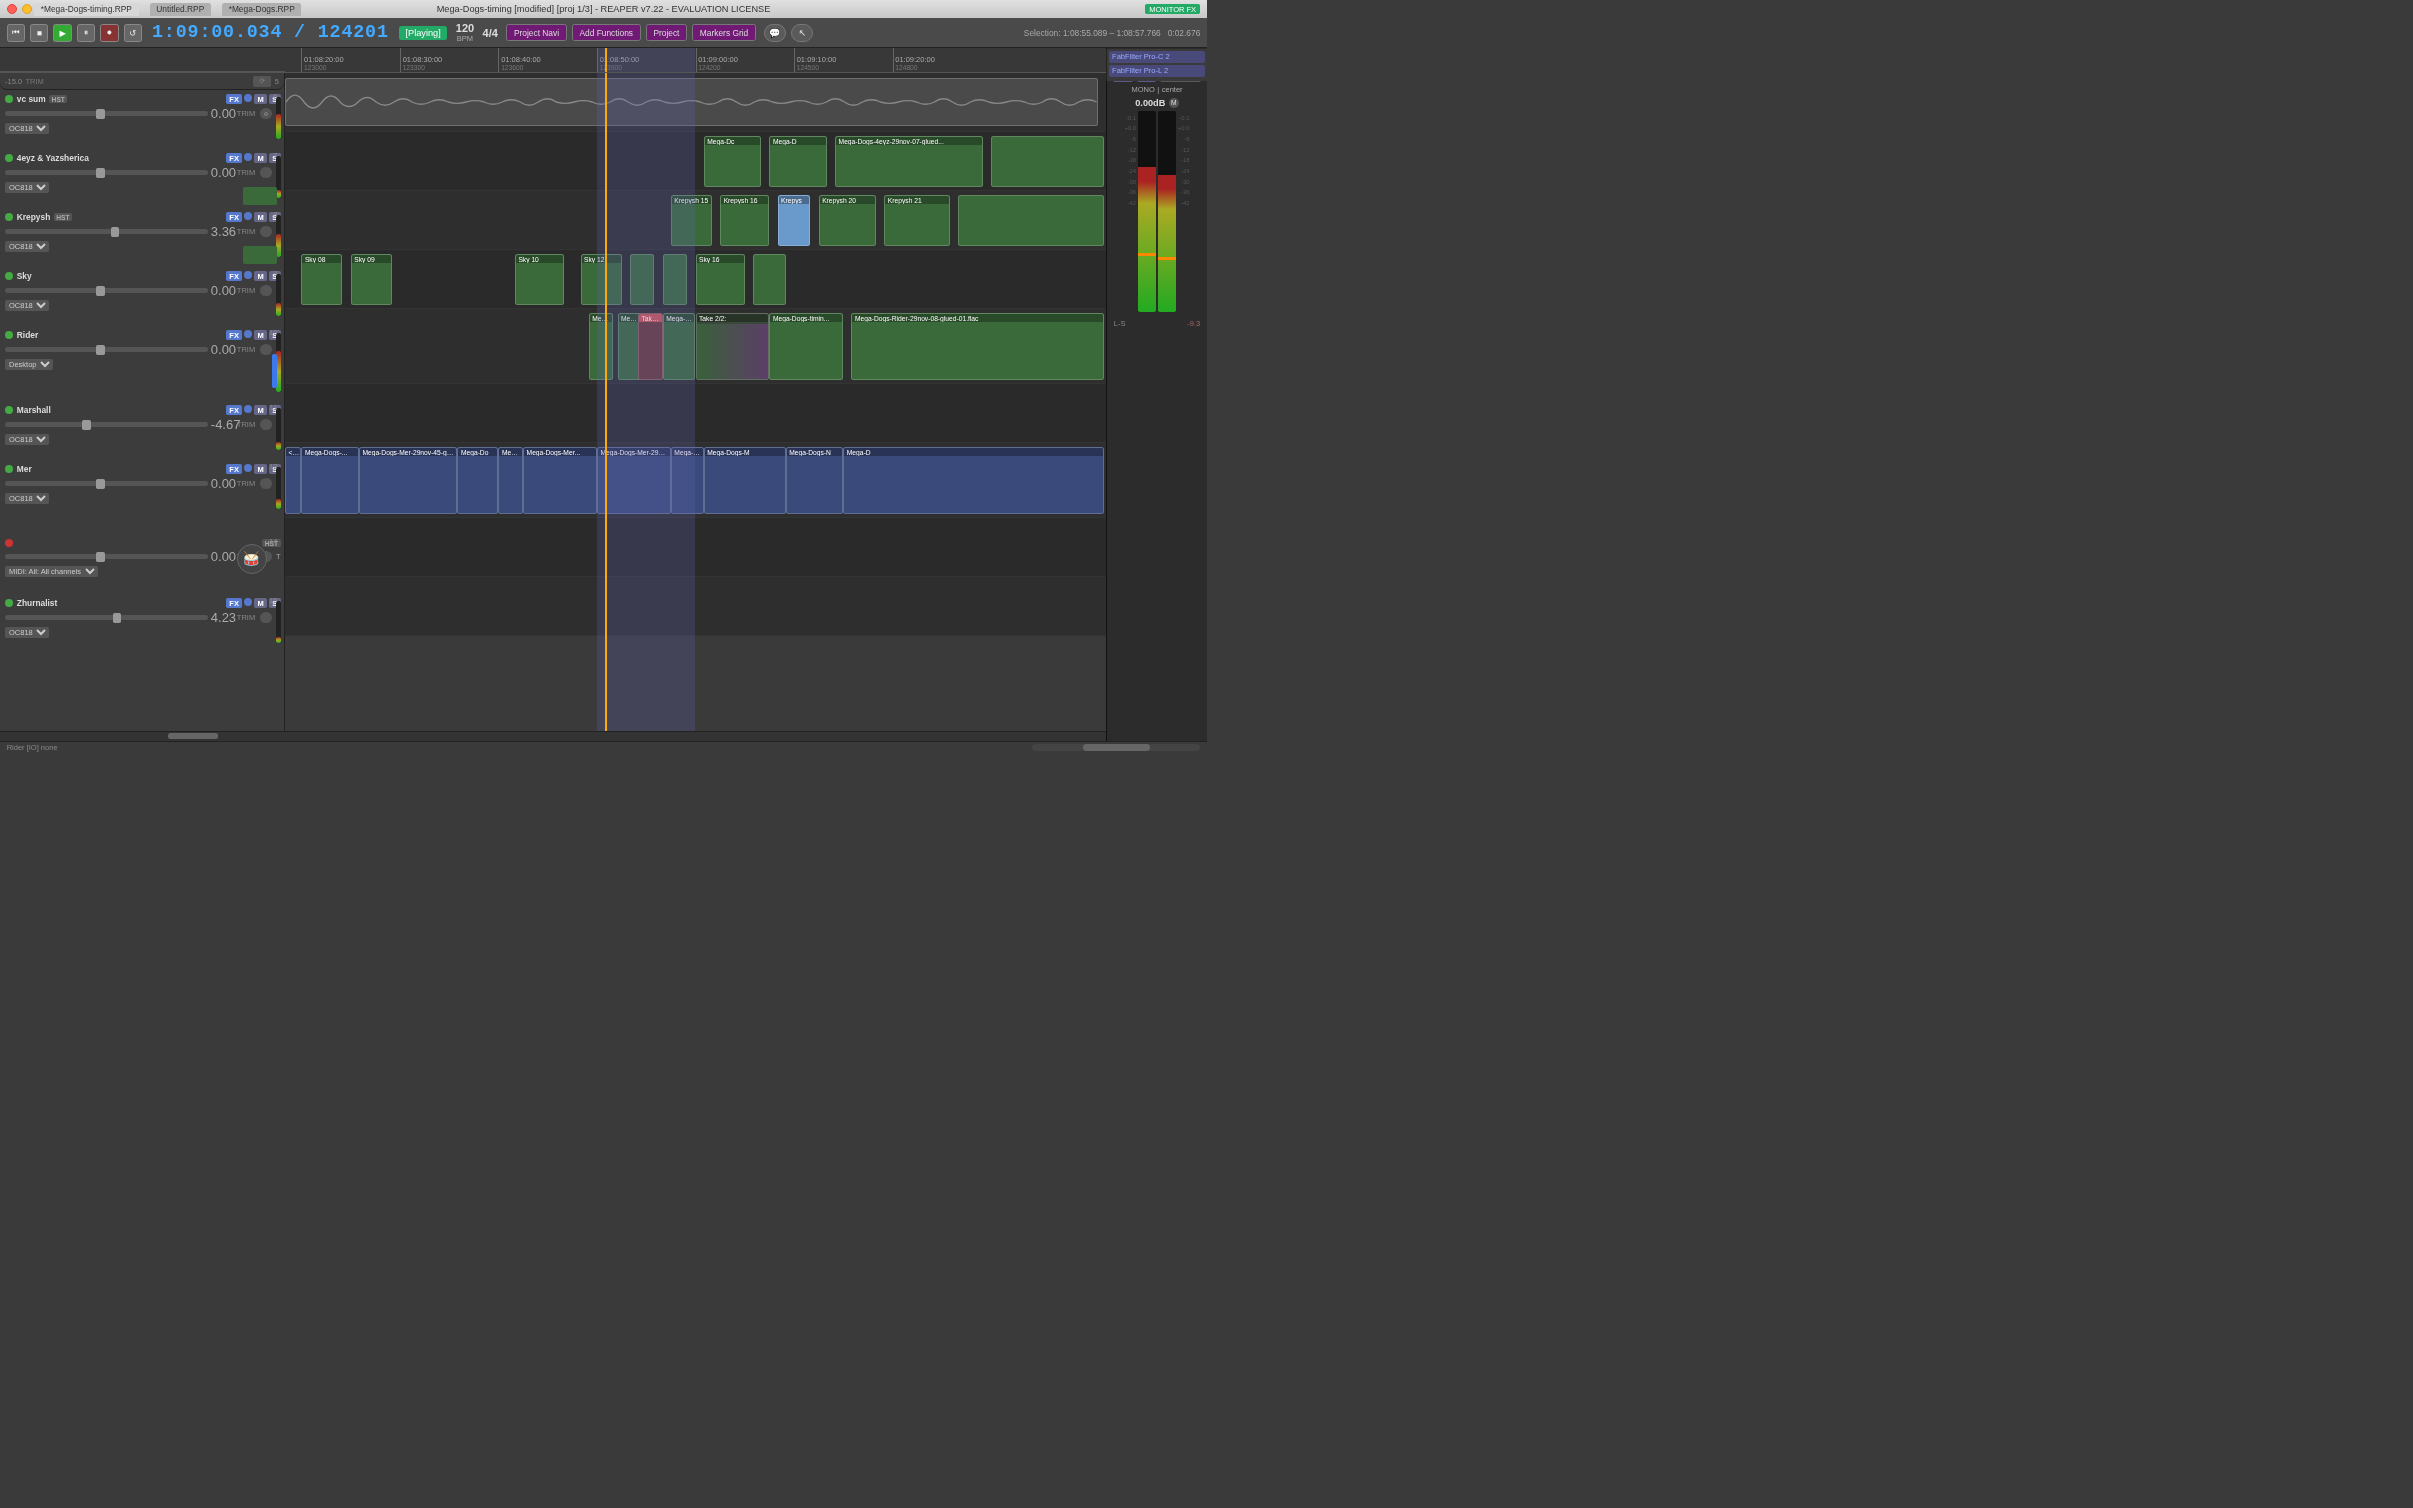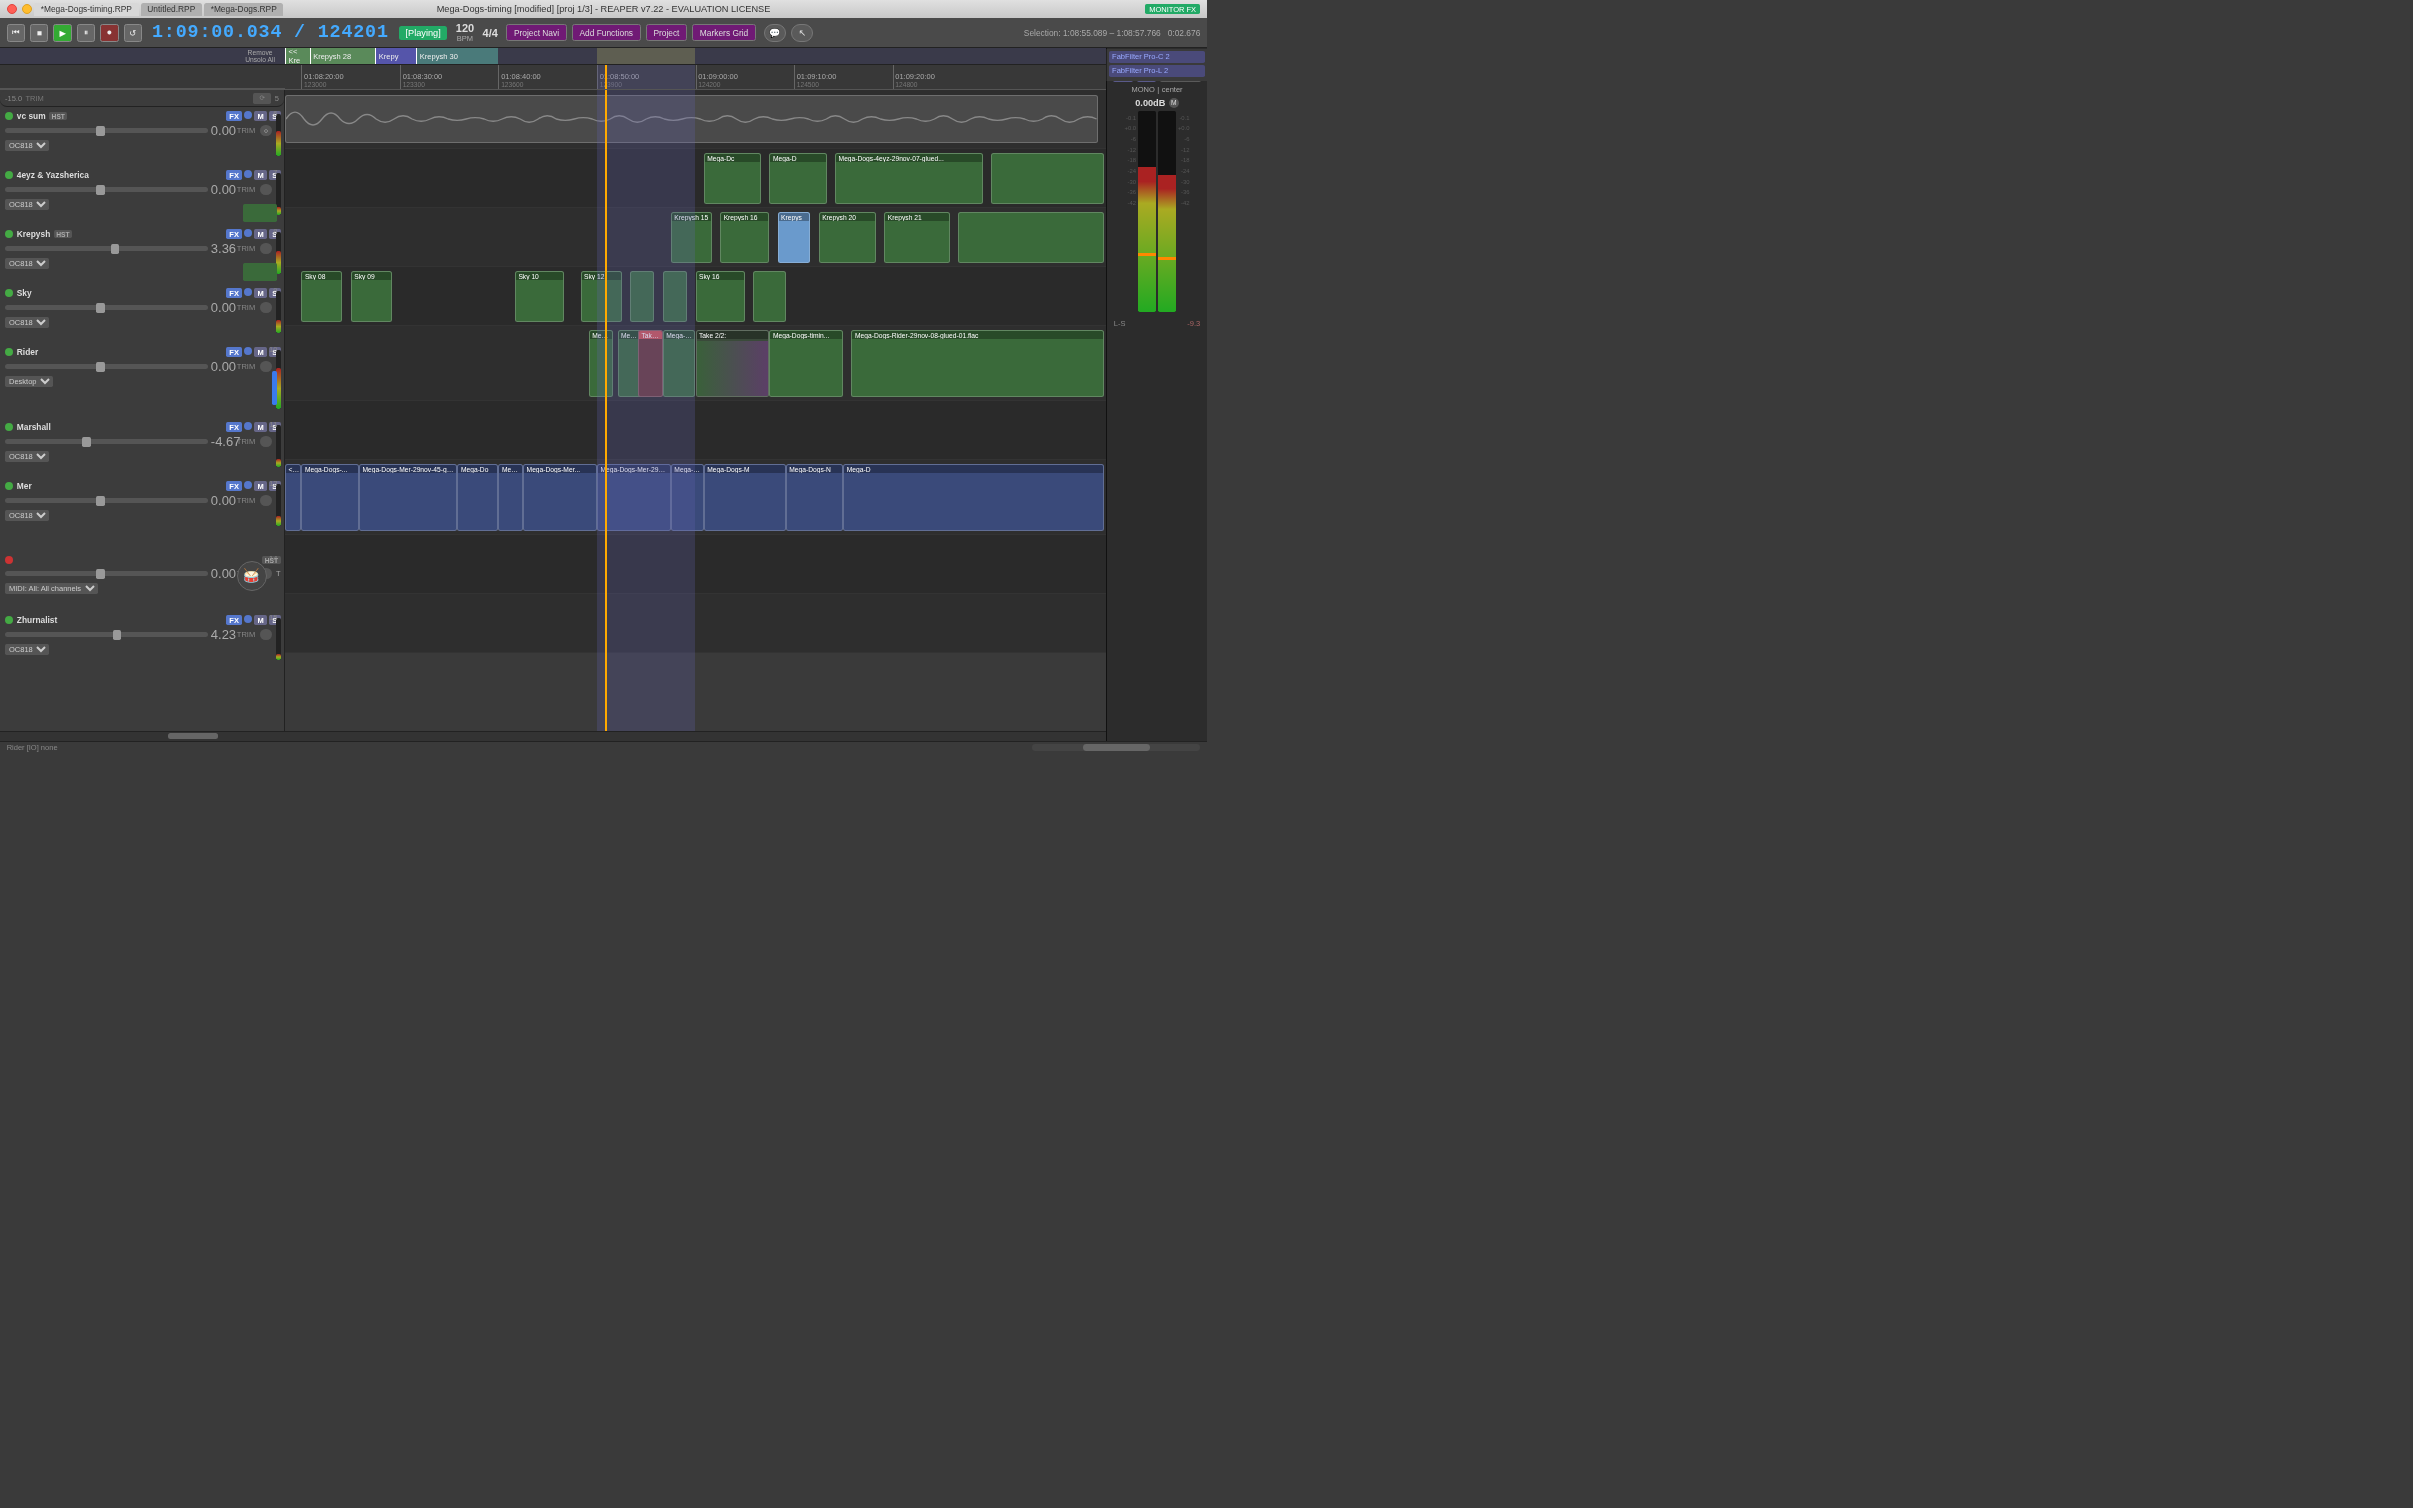--- a/index.html
+++ b/index.html
@@ -36,21 +36,21 @@
       width: 10px; height: 10px; border-radius: 50%;
       display: inline-block;
     }
     .tl-red { background: #ff5f56; border: 0.8px solid #e0443e; }
     .tl-yellow { background: #ffbd2e; border: 0.8px solid #dea123; }
     .tl-green { background: #27c93f; border: 0.8px solid #1aab29; }
     #titlebar .tabs {
       position: absolute;
       left: 34px;
       display: flex;
-      gap: 2px;
+      gap: 11px;
       font-size: 8.4px;
     }
     .tab-item {
       padding: 1.7px 6.7px;
       background: #b0b0b0;
       border-radius: 2.5px 2.5px 0 0;
       cursor: pointer;
       color: #333;
     }
     .tab-item.active { background: #d8d8d8; }
@@ -573,36 +573,20 @@
 
 <div id="fx-panel">
   <div class="fx-plugin">FabFilter Pro-C 2</div>
   <div class="fx-plugin">FabFilter Pro-L 2</div>
 </div>
 
 <div id="main">
 
   <div class="arrange-wrapper">
 
-    <div id="marker-bar">
-      <div style="width:285px; flex-shrink:0; display:flex; align-items:center; padding:0 3.4px; gap:3.4px; font-size:7.5px; color:#aaa;">
-        <div class="unlo-section">
-          <span style="cursor:pointer;">Remove</span>
-          <span style="cursor:pointer;">Unsolo All</span>
-        </div>
-      </div>
-      <div style="flex:1; position:relative; height:100%;">
-        <div class="marker-item marker-krepysh" style="left:0%; width:3%;">&lt;&lt; Kre</div>
-        <div class="marker-item marker-krepysh" style="left:3%; width:8%;">Krepysh 28</div>
-        <div class="marker-item marker-blue" style="left:11%; width:5%;">Krepy</div>
-        <div class="marker-item" style="left:16%; width:10%; background:#4a7a7a;">Krepysh 30</div>
-
-        <div style="position:absolute; left:38%; width:12%; top:0; bottom:0; background:rgba(180,180,100,0.3);"></div>
-      </div>
-    </div>
 
     <div id="ruler" style="display:flex;">
       <div style="width:285px; flex-shrink:0; background:#383838; border-bottom:0.8px solid #555;"></div>
       <div style="flex:1; position:relative;">
         <div class="ruler-mark" style="left:2%;">
           <span>01:08:20:00</span>
             <span style="font-size:6.7px; color:#777;">123000</span>
         </div>
         <div class="ruler-mark" style="left:14%;">
           <span>01:08:30:00</span>

